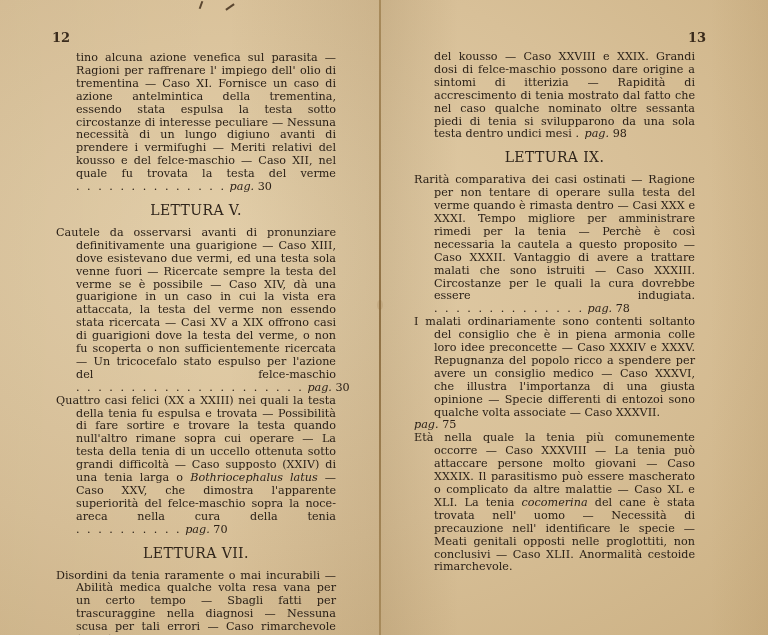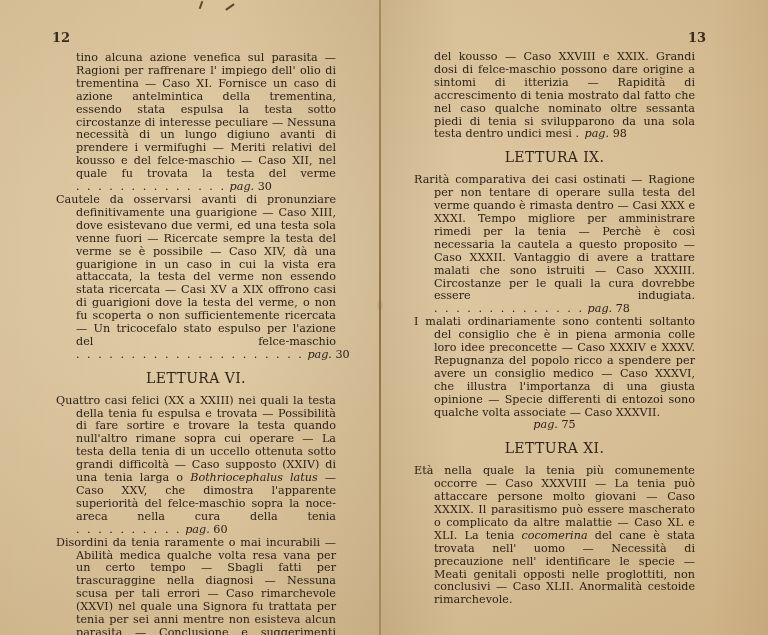--- a/index.html
+++ b/index.html
@@ -31,52 +31,53 @@
   .page.left .content { left:56px; top:52px; width:280px; }
   .page.right .content { left:33px; top:51px; width:281px; }
 
   .entry { margin:0; padding-left:20px; text-indent:-20px; }
   .entry.cont { padding-left:20px; text-indent:0; }
   .heading { text-align:center; font-size:14px; letter-spacing:0.4px; margin:10px 0 10px 0; color:#2f241a; }
   .pg { white-space:nowrap; }
   .pg i { font-style:italic; }
   .leader { letter-spacing:2px; }
   .it { font-style:italic; }
-  .pgline { display:block; text-align:center; }
+  .pgline { display:block; text-align:left; }
   .stain { position:absolute; border-radius:50%; background:rgba(120,80,30,0.12); }
   .mark { position:absolute; width:10px; height:2px; background:#5a4630; transform:rotate(-35deg); }
 </style>
 </head>
 <body>
 
 <div class="spread">
 
   <div class="page left">
     <div class="mark" style="left:225px;top:6px;"></div>
     <div class="mark" style="left:197px;top:4px;transform:rotate(-70deg);width:8px;"></div>
     <div class="folio">12</div>
 
     <div class="content">
 
       <p class="entry cont">
         <span>tino alcuna azione venefica sul parasita — Ragioni per raffrenare l' impiego dell' olio di trementina — Caso XI. Fornisce un caso di azione antelmintica della trementina, essendo stata espulsa la testa sotto circostanze di interesse peculiare — Nessuna necessità di un lungo digiuno avanti di prendere i vermifughi — Meriti relativi del kousso e del felce-maschio — Caso XII, nel quale fu trovata la testa del verme</span>
         <span class="pg"> <span class="leader">. . . . . . . . . . . . . .</span> <i>pag.</i> <span>30</span></span>
       </p>
 
+      <div class="heading">LETTURA V.</div>
       <p class="entry">
         <span>Cautele da osservarsi avanti di pronunziare definitivamente una guarigione — Caso XIII, dove esistevano due vermi, ed una testa sola venne fuori — Ricercate sempre la testa del verme se è possibile — Caso XIV, dà una guarigione in un caso in cui la vista era attaccata, la testa del verme non essendo stata ricercata — Casi XV a XIX offrono casi di guarigioni dove la testa del verme, o non fu scoperta o non sufficientemente ricercata — Un tricocefalo stato espulso per l'azione del felce-maschio</span>
         <span class="pg"> <span class="leader">. . . . . . . . . . . . . . . . . . . . .</span> <i>pag.</i> <span>30</span></span>
       </p>
 
-      <div class="heading">LETTURA VI.</div>
       <p class="entry">
         <span>Quattro casi felici (XX a XXIII) nei quali la testa della tenia fu espulsa e trovata — Possibilità di fare sortire e trovare la testa quando null'altro rimane sopra cui operare — La testa della tenia di un uccello ottenuta sotto grandi difficoltà — Caso supposto (XXIV) di una tenia larga o </span><span class="it">Bothriocephalus latus</span><span> — Caso XXV, che dimostra l'apparente superiorità del felce-maschio sopra la noce-areca nella cura della tenia</span>
-        <span class="pg"> <span class="leader">. . . . . . . . . .</span> <i>pag.</i> <span>60</span></span>
+        <span class="pg"> <span class="leader">. . . . . . . . . .</span> <i>pag.</i> <span>70</span></span>
       </p>
 
+      <div class="heading">LETTURA VII.</div>
       <p class="entry">
         <span>Disordini da tenia raramente o mai incurabili — Abilità medica qualche volta resa vana per un certo tempo — Sbagli fatti per trascuraggine nella diagnosi — Nessuna scusa per tali errori — Caso rimarchevole (XXVI) nel quale una Signora fu trattata per tenia per sei anni mentre non esisteva alcun parasita — Conclusione e suggerimenti derivanti dalla considerazione dei fatti di questo caso — Riflessioni finali</span>
         
       </p>
 
     </div>
   </div>
 
   <div class="gutter"></div>
 
@@ -94,21 +95,20 @@
       <p class="entry">
         <span>Rarità comparativa dei casi ostinati — Ragione per non tentare di operare sulla testa del verme quando è rimasta dentro — Casi XXX e XXXI. Tempo migliore per amministrare rimedi per la tenia — Perchè è così necessaria la cautela a questo proposito — Caso XXXII. Vantaggio di avere a trattare malati che sono istruiti — Caso XXXIII. Circostanze per le quali la cura dovrebbe essere indugiata.</span>
         <span class="pg"> <span class="leader">. . . . .   . .   . .   . .   . . .</span> <i>pag.</i> <span>78</span></span>
       </p>
 
       <p class="entry">
         <span>I malati ordinariamente sono contenti soltanto del consiglio che è in piena armonia colle loro idee preconcette — Caso XXXIV e XXXV. Repugnanza del popolo ricco a spendere per avere un consiglio medico — Caso XXXVI, che illustra l'importanza di una giusta opinione — Specie differenti di entozoi sono qualche volta associate — Caso XXXVII.</span>
         <span class="pgline"><i>pag.</i> <span>75</span></span>
       </p>
 
-      <div class="heading">LETTURA XI.</div>
       <p class="entry">
         <span>Età nella quale la tenia più comunemente occorre — Caso XXXVIII — La tenia può attaccare persone molto giovani — Caso XXXIX. Il parasitismo può essere mascherato o complicato da altre malattie — Caso XL e XLI. La tenia </span><span class="it">cocomerina</span><span> del cane è stata trovata nell' uomo — Necessità di precauzione nell' identificare le specie — Meati genitali opposti nelle proglottiti, non conclusivi — Caso XLII. Anormalità cestoide rimarchevole.</span>
         
       </p>
 
     </div>
   </div>
 </div>
 
 </body></html>

